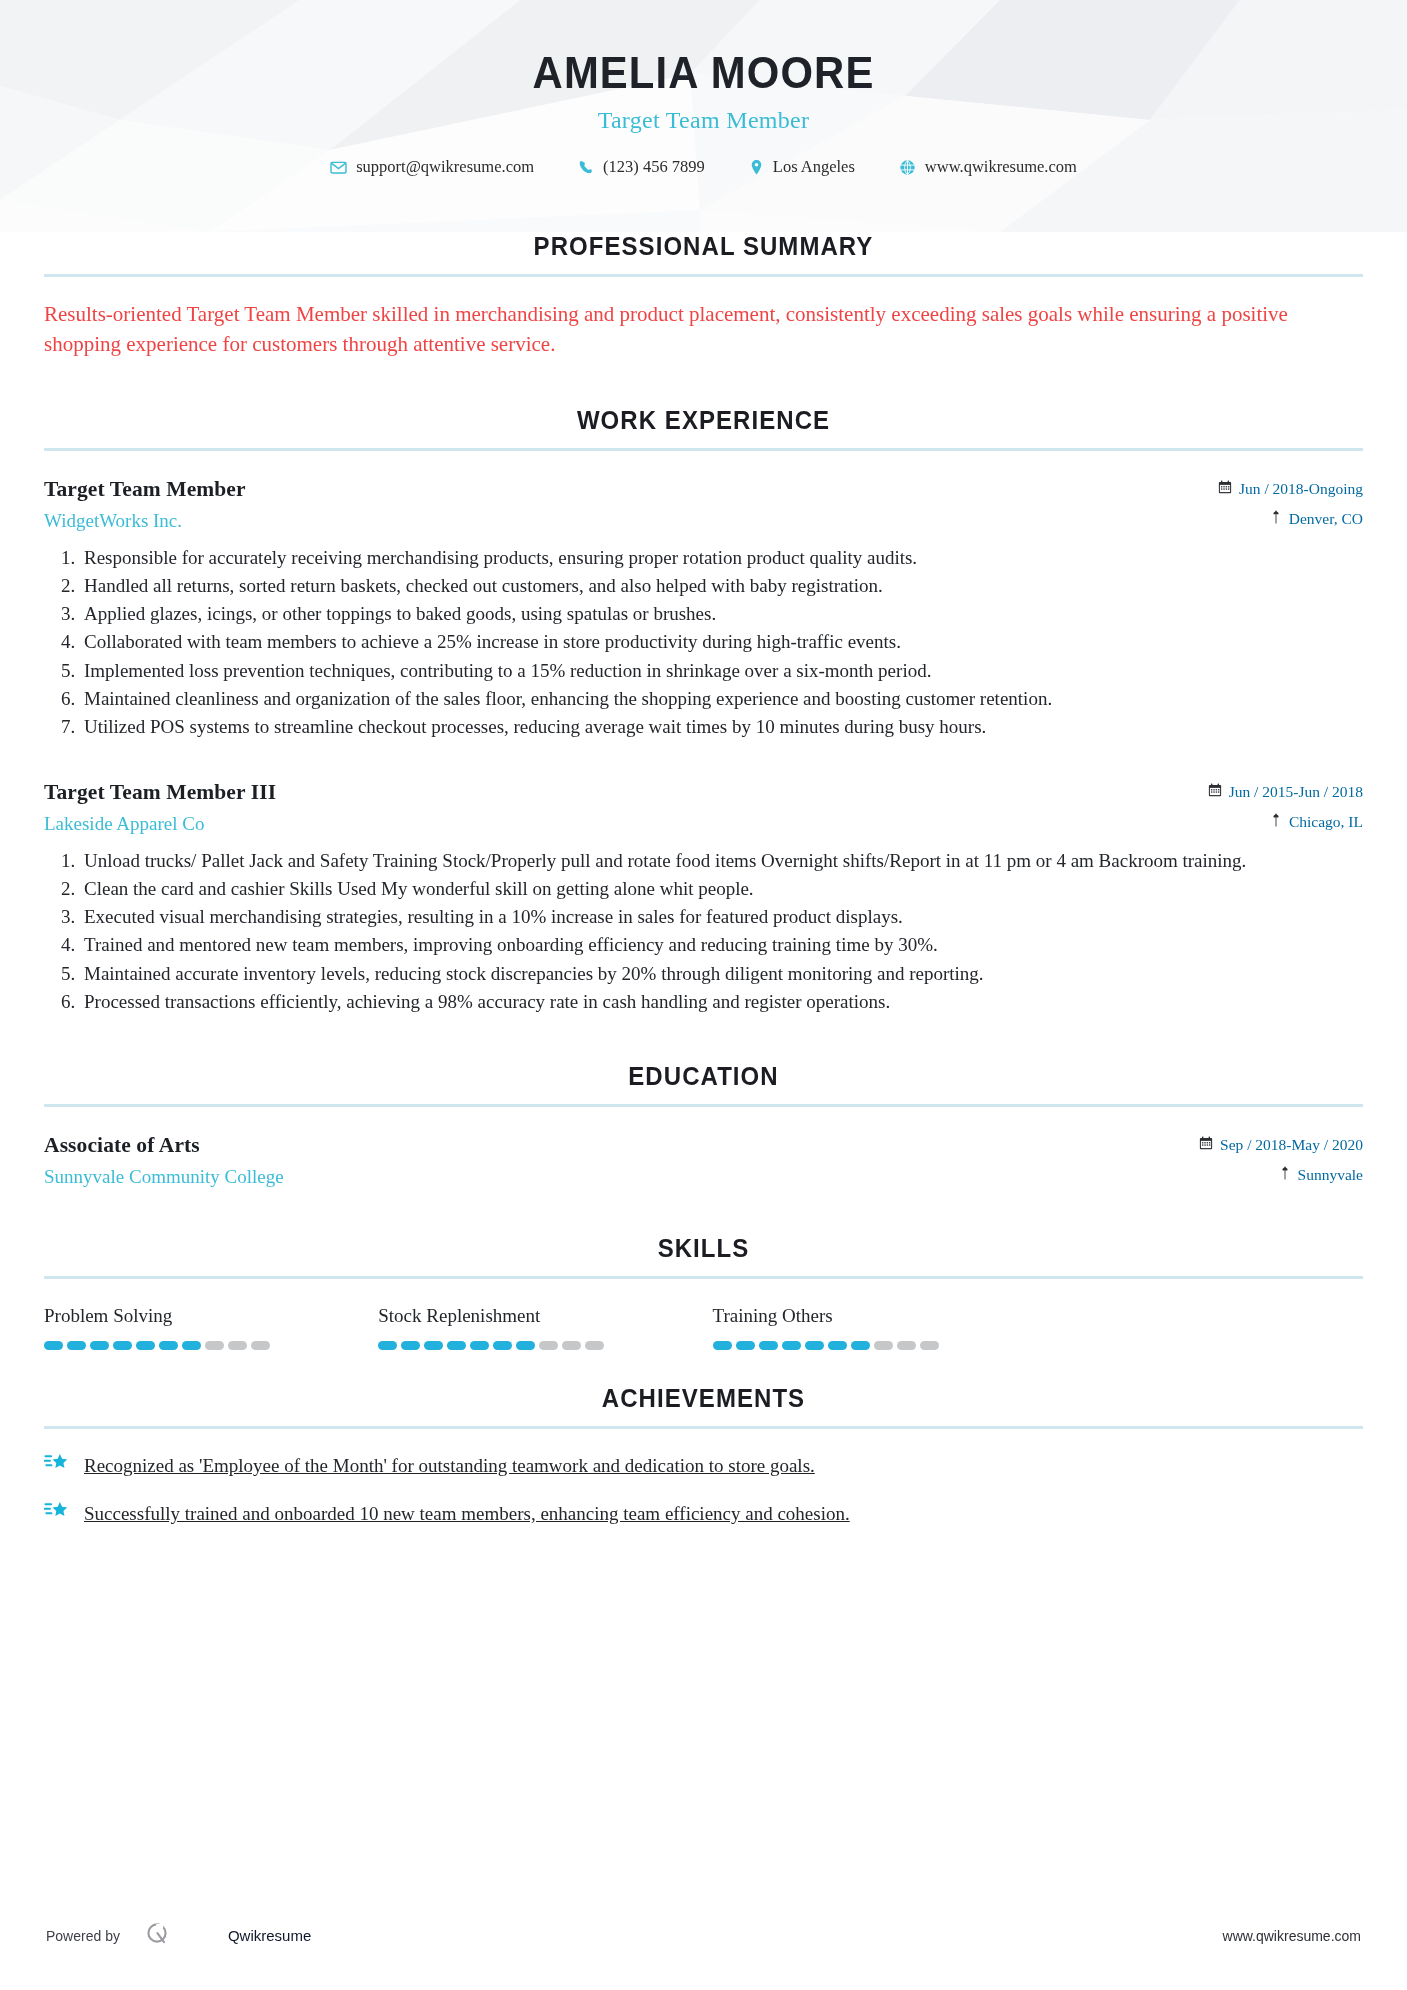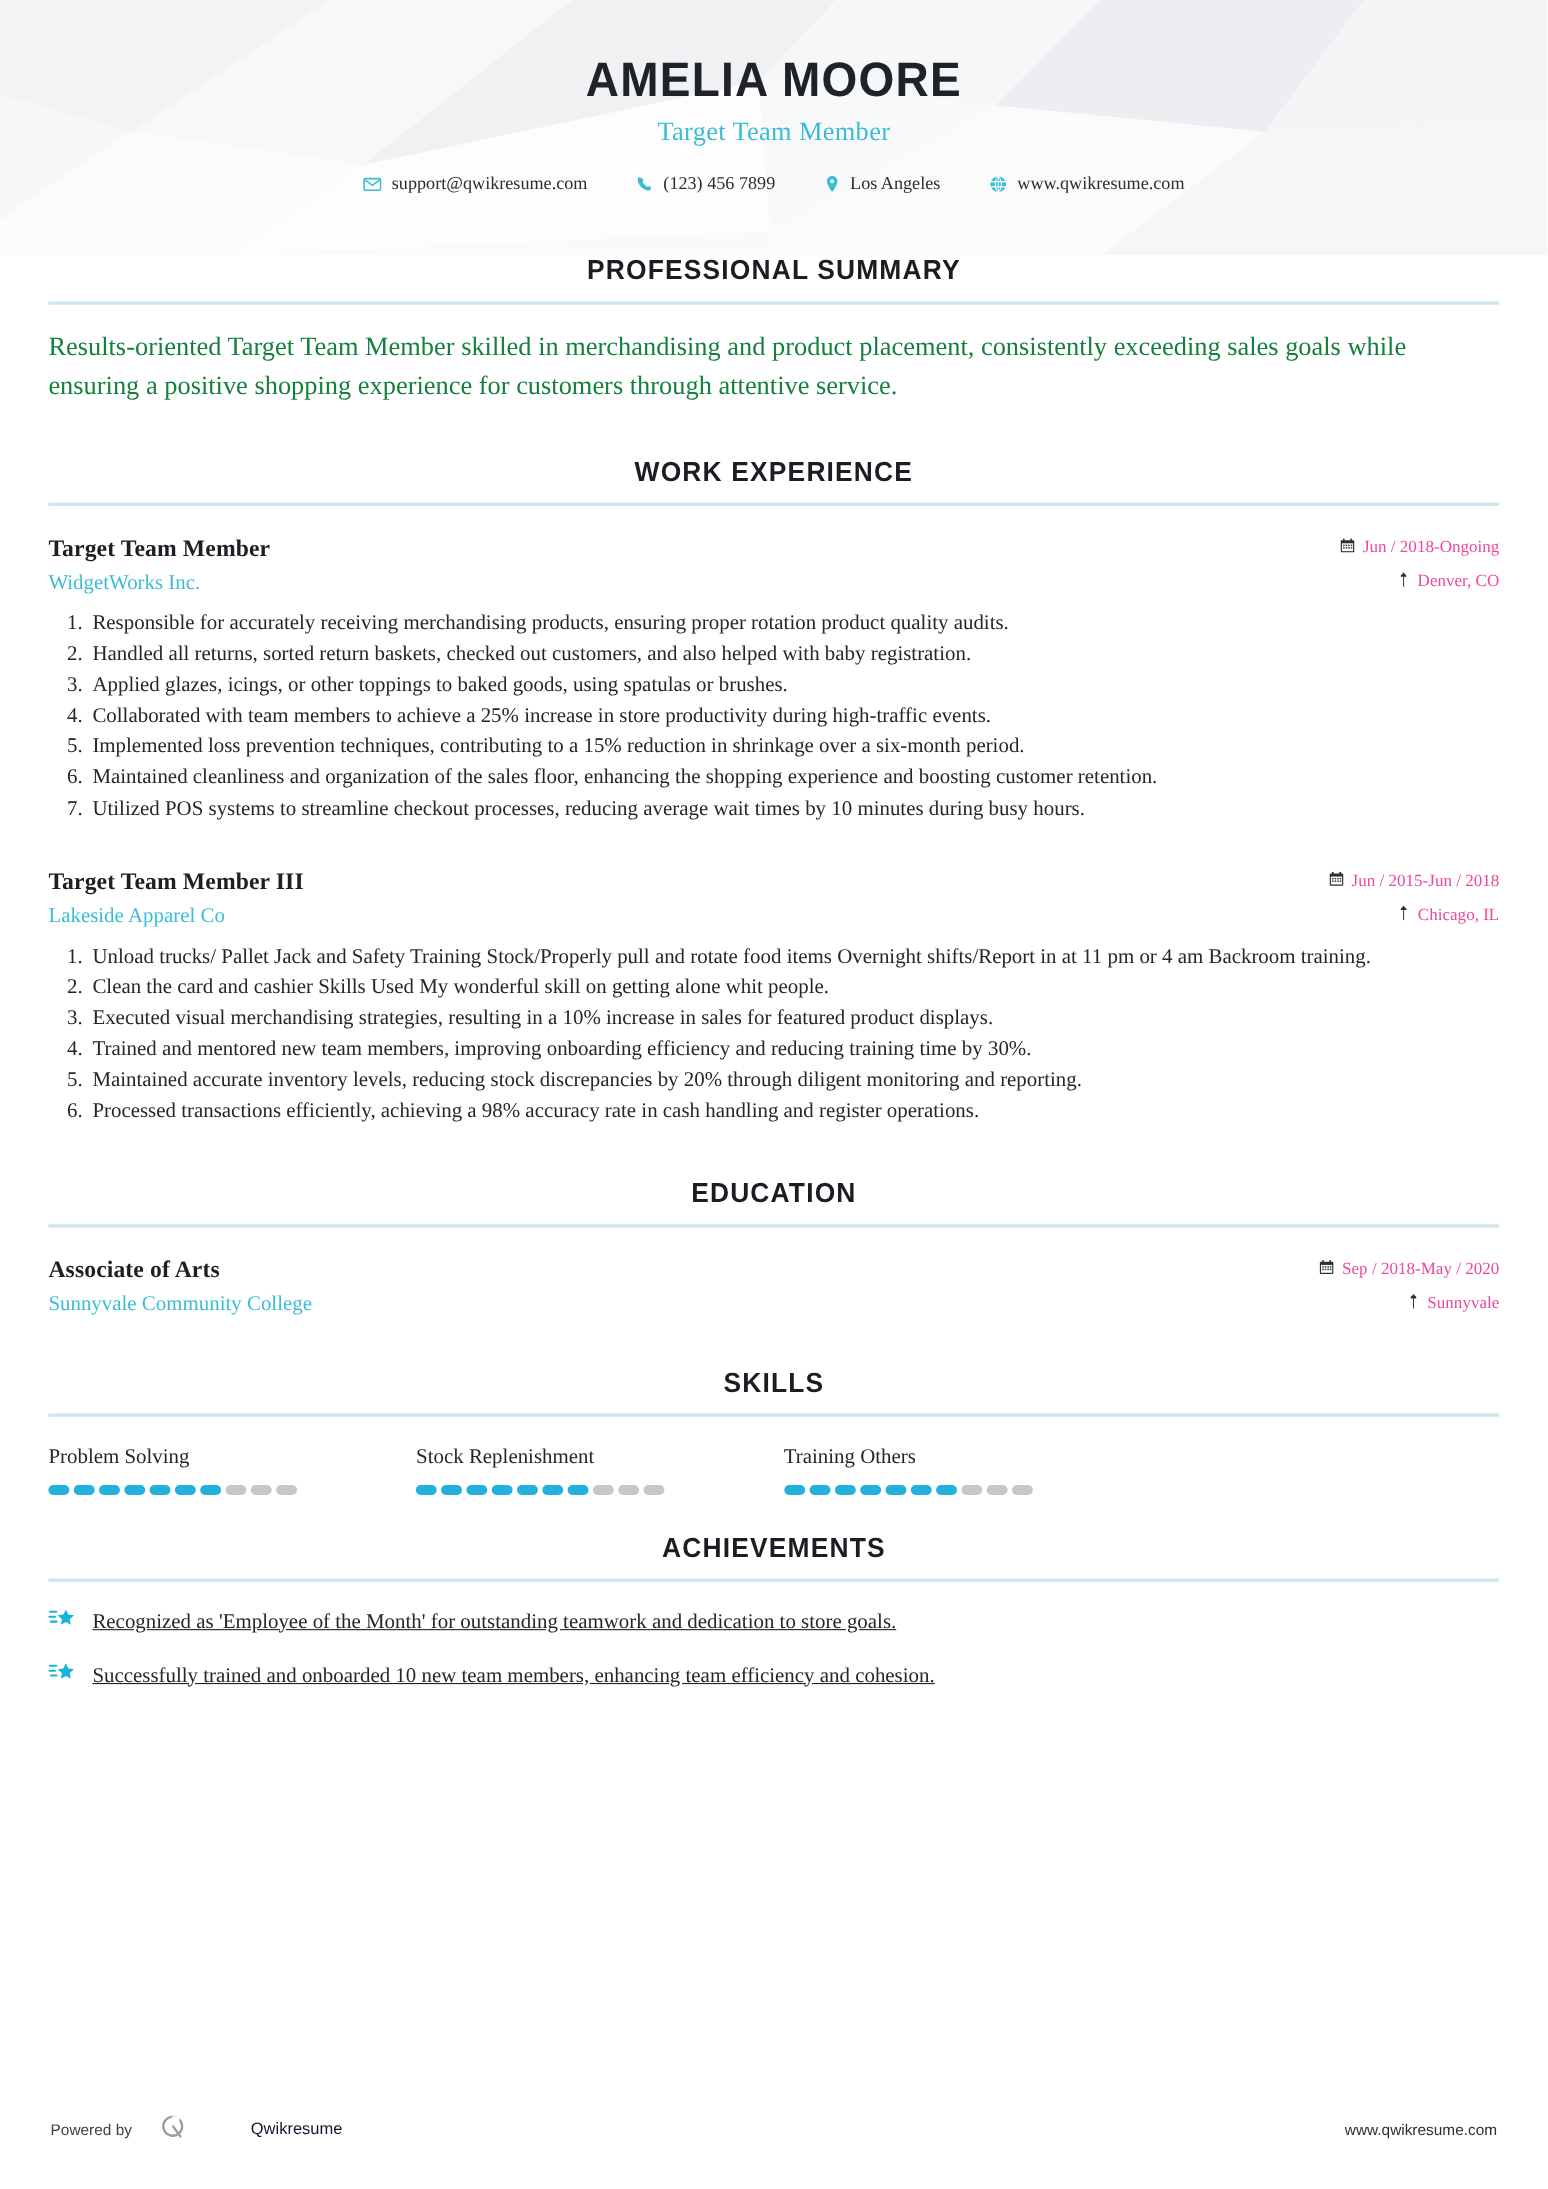--- a/index.html
+++ b/index.html
@@ -80,24 +80,24 @@
   }
   .section-rule {
     height: 3px;
     background: #cfe6ee;
     margin-top: 13px;
     width: 100%;
   }
 
   
   .summary {
-    font-size: 24px;
+    font-size: 21px;
     line-height: 1.45;
     margin-top: 22px;
-    color: #15803d;
+    color: #ef4444;
   }
 
   
   .entry { margin-top: 26px; }
   .entry-head {
     display: flex;
     justify-content: space-between;
     align-items: flex-start;
   }
   .entry-left { min-width: 0; }
@@ -108,21 +108,21 @@
     letter-spacing: 0.1px;
   }
   .entry-org {
     font-size: 19px;
     color: #3bbcd6;
     margin-top: 8px;
   }
   .entry-right {
     text-align: center;
     font-size: 15.5px;
-    color: #ec4899;
+    color: #0369a1;
     white-space: nowrap;
     padding-top: 3px;
   }
   .meta-line {
     display: flex;
     align-items: center;
     justify-content: flex-end;
     gap: 7px;
   }
   .meta-line + .meta-line { margin-top: 12px; }

